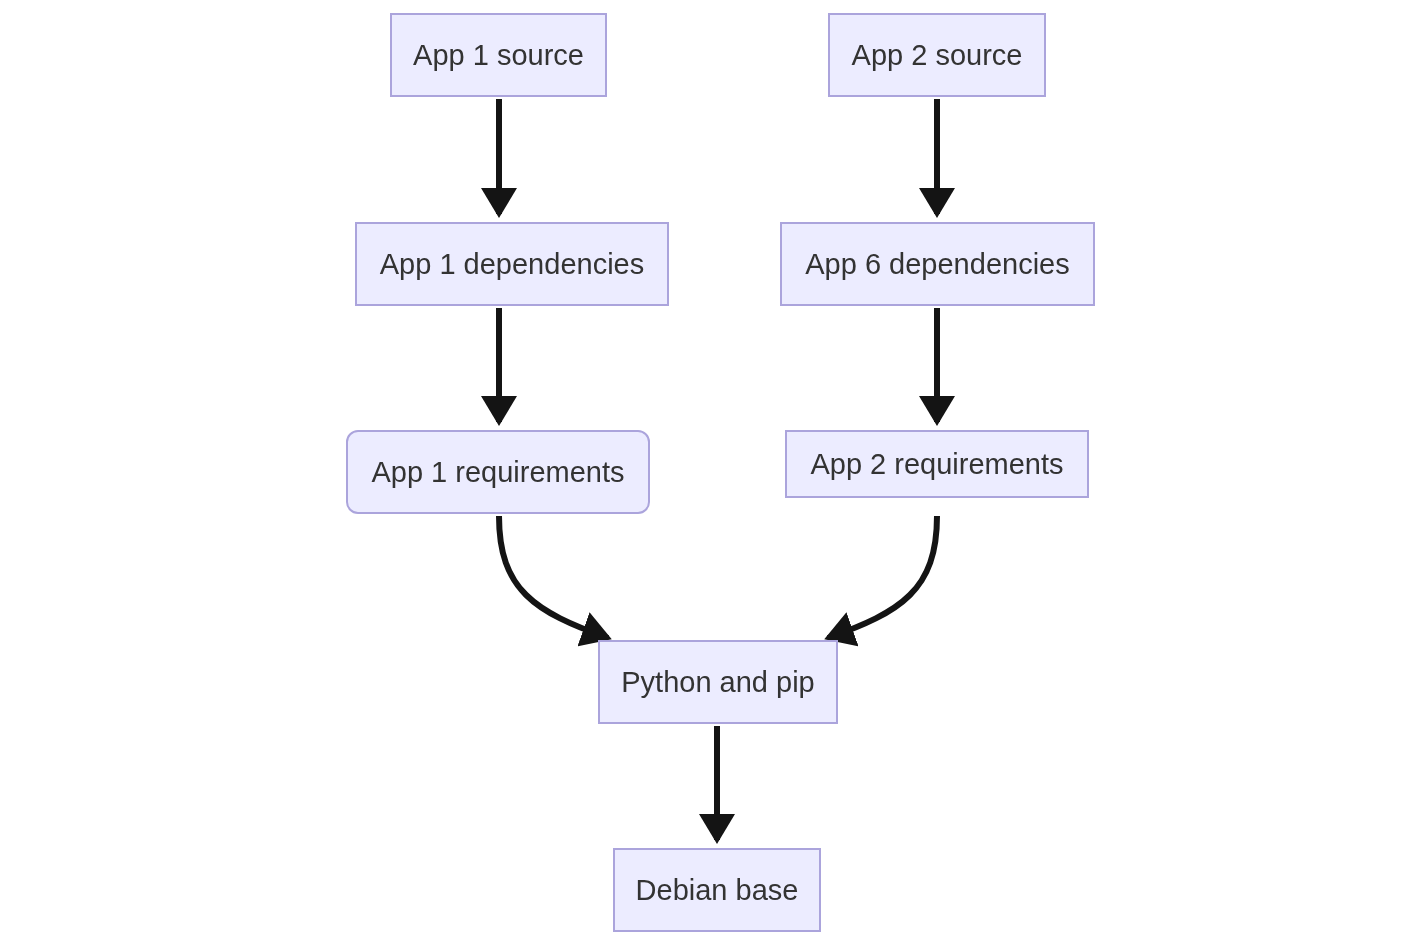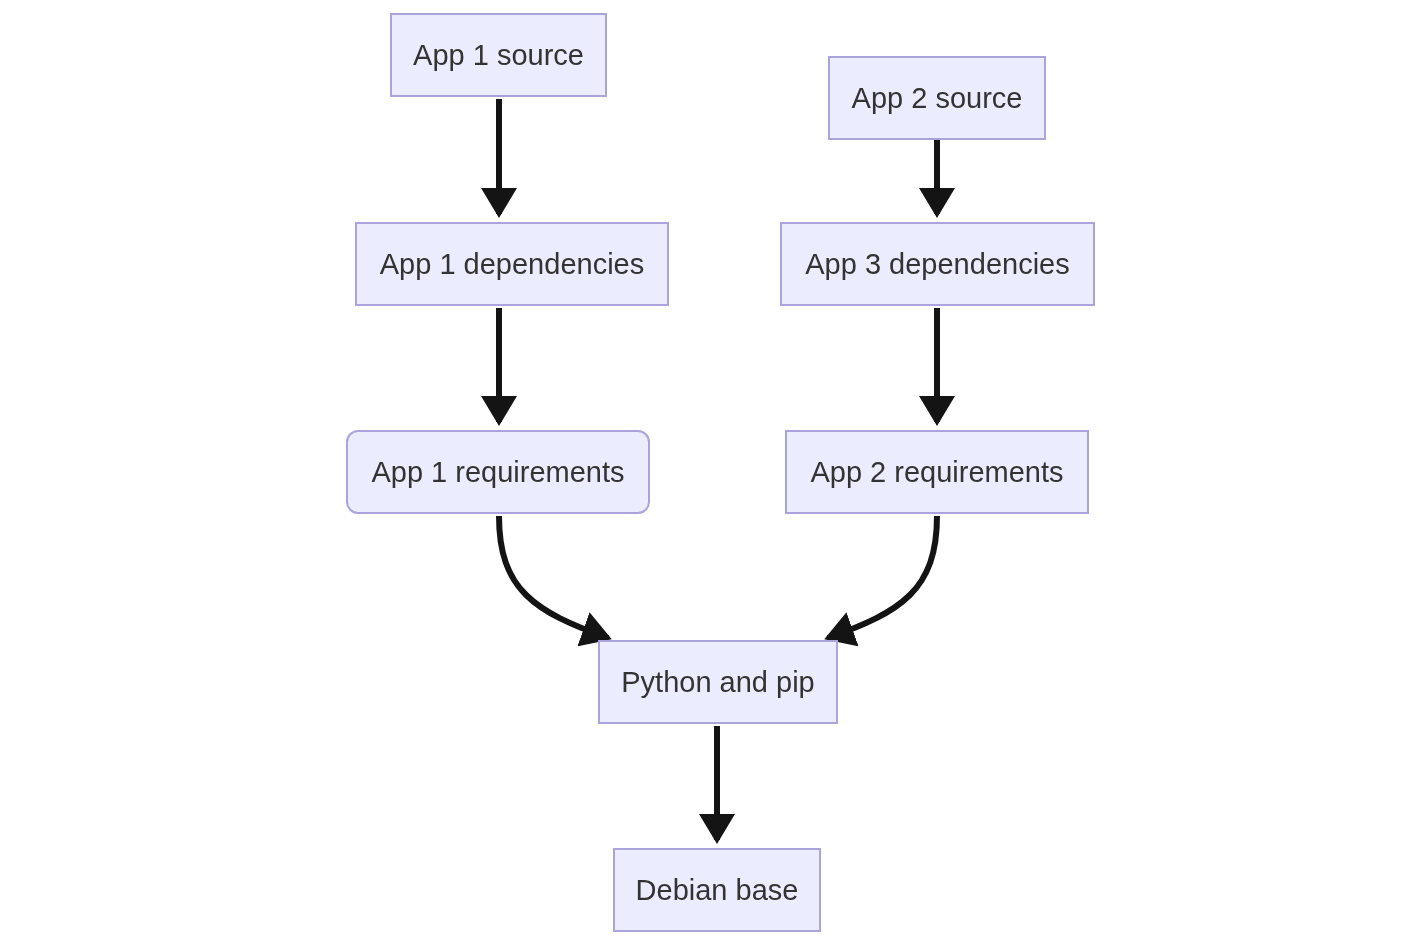--- a/index.html
+++ b/index.html
@@ -36,25 +36,25 @@
     align-items: center;
     justify-content: center;
   }
   .node-label {
     color: #333333;
     font-size: 29px;
     line-height: 1;
     white-space: nowrap;
   }
   #n-app1-source       { left: 390px; top: 13px;  width: 217px; height: 84px; }
-  #n-app2-source       { left: 828px; top: 13px;  width: 218px; height: 84px; margin-top: 43px; }
+  #n-app2-source       { left: 828px; top: 13px;  width: 218px; height: 84px; }
   #n-app1-dependencies { left: 355px; top: 222px; width: 314px; height: 84px; }
   #n-app2-dependencies { left: 780px; top: 222px; width: 315px; height: 84px; }
   #n-app1-requirements { left: 346px; top: 430px; width: 304px; height: 84px; border-radius: 12px; }
-  #n-app2-requirements { left: 785px; top: 430px; width: 304px; height: 84px; }
+  #n-app2-requirements { left: 785px; top: 430px; width: 304px; height: 68px; }
   #n-python-and-pip    { left: 598px; top: 640px; width: 240px; height: 84px; }
   #n-debian-base       { left: 613px; top: 848px; width: 208px; height: 84px; }
 </style>
 </head>
 <body>
 
 <div id="canvas">
 
   <svg id="edges" viewBox="0 0 1405 947" xmlns="http://www.w3.org/2000/svg">
     <defs>
@@ -77,21 +77,21 @@
 
   <div class="node" id="n-app2-source">
     <span class="node-label">App 2 source</span>
   </div>
 
   <div class="node" id="n-app1-dependencies">
     <span class="node-label">App 1 dependencies</span>
   </div>
 
   <div class="node" id="n-app2-dependencies">
-    <span class="node-label">App 3 dependencies</span>
+    <span class="node-label">App 6 dependencies</span>
   </div>
 
   <div class="node" id="n-app1-requirements">
     <span class="node-label">App 1 requirements</span>
   </div>
 
   <div class="node" id="n-app2-requirements">
     <span class="node-label">App 2 requirements</span>
   </div>
 

